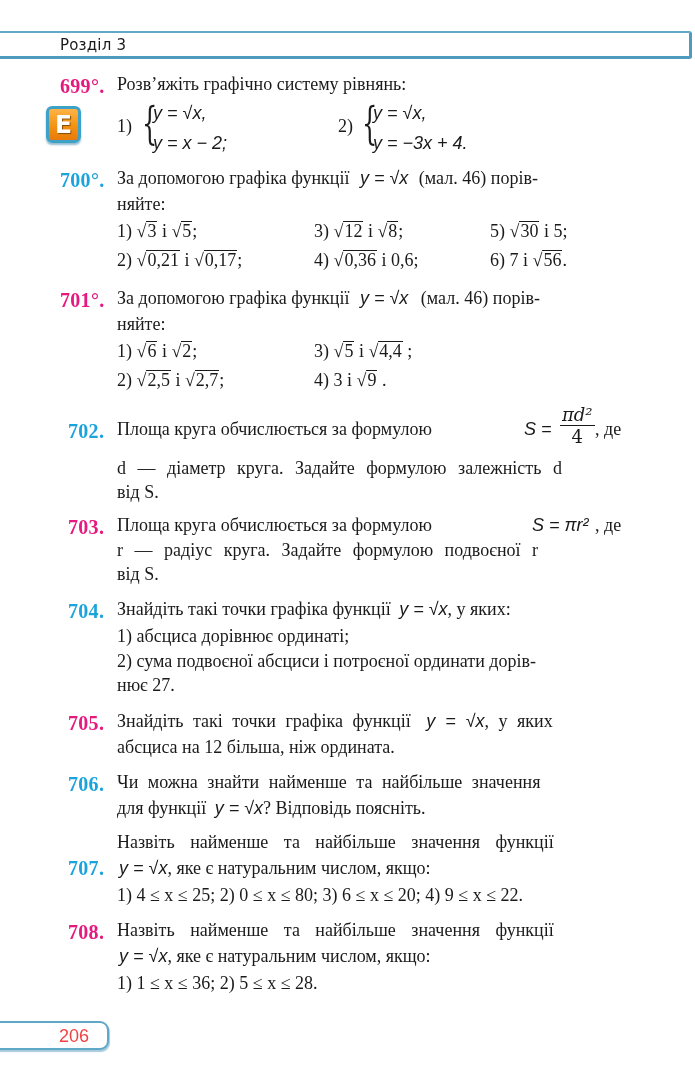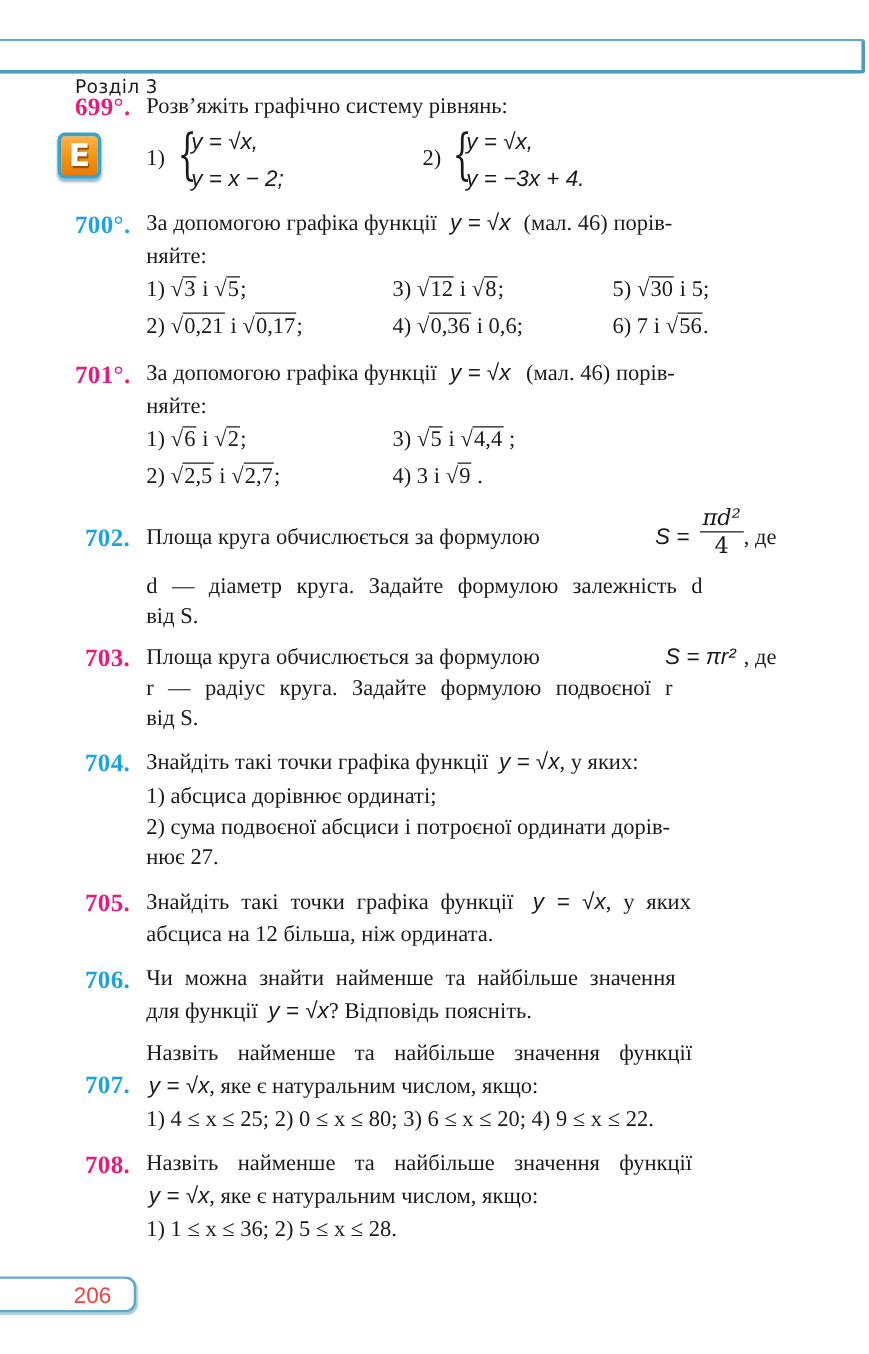--- a/index.html
+++ b/index.html
@@ -8,21 +8,21 @@
       font-family: "DejaVu Serif", "Liberation Serif", serif; color: #1a1a1a;
     }
     .header-bar {
       position: absolute; left: 0; top: 31px; width: 692px; height: 28px;
       border-top: 2px solid #5fa8c8; border-bottom: 3px solid #4e9bbd; border-right: 3px solid #4e9bbd;
       box-sizing: border-box; background: #fff;
       border-radius: 0 3px 3px 0;
     }
     .header-title {
       position: absolute; left: 60px; top: 3px; font-family: "DejaVu Sans", "Liberation Sans", sans-serif;
-      font-size: 15px; color: #1a1a1a; letter-spacing: 0.2px; margin-top: 24px;
+      font-size: 15px; color: #1a1a1a; letter-spacing: 0.2px;
     }
     .problem { position: absolute; left: 0; width: 695px; }
     .pnum {
       position: absolute; font-family: Liberation Serif, serif; font-weight: bold;
       font-size: 20px; letter-spacing: 0.3px;
     }
     .pnum.pink { color: #e6197e; }
     .pnum.blue { color: #1aa3dc; }
     .line {
       position: absolute; font-family: "Liberation Serif", "DejaVu Serif", serif; font-size: 18px;

